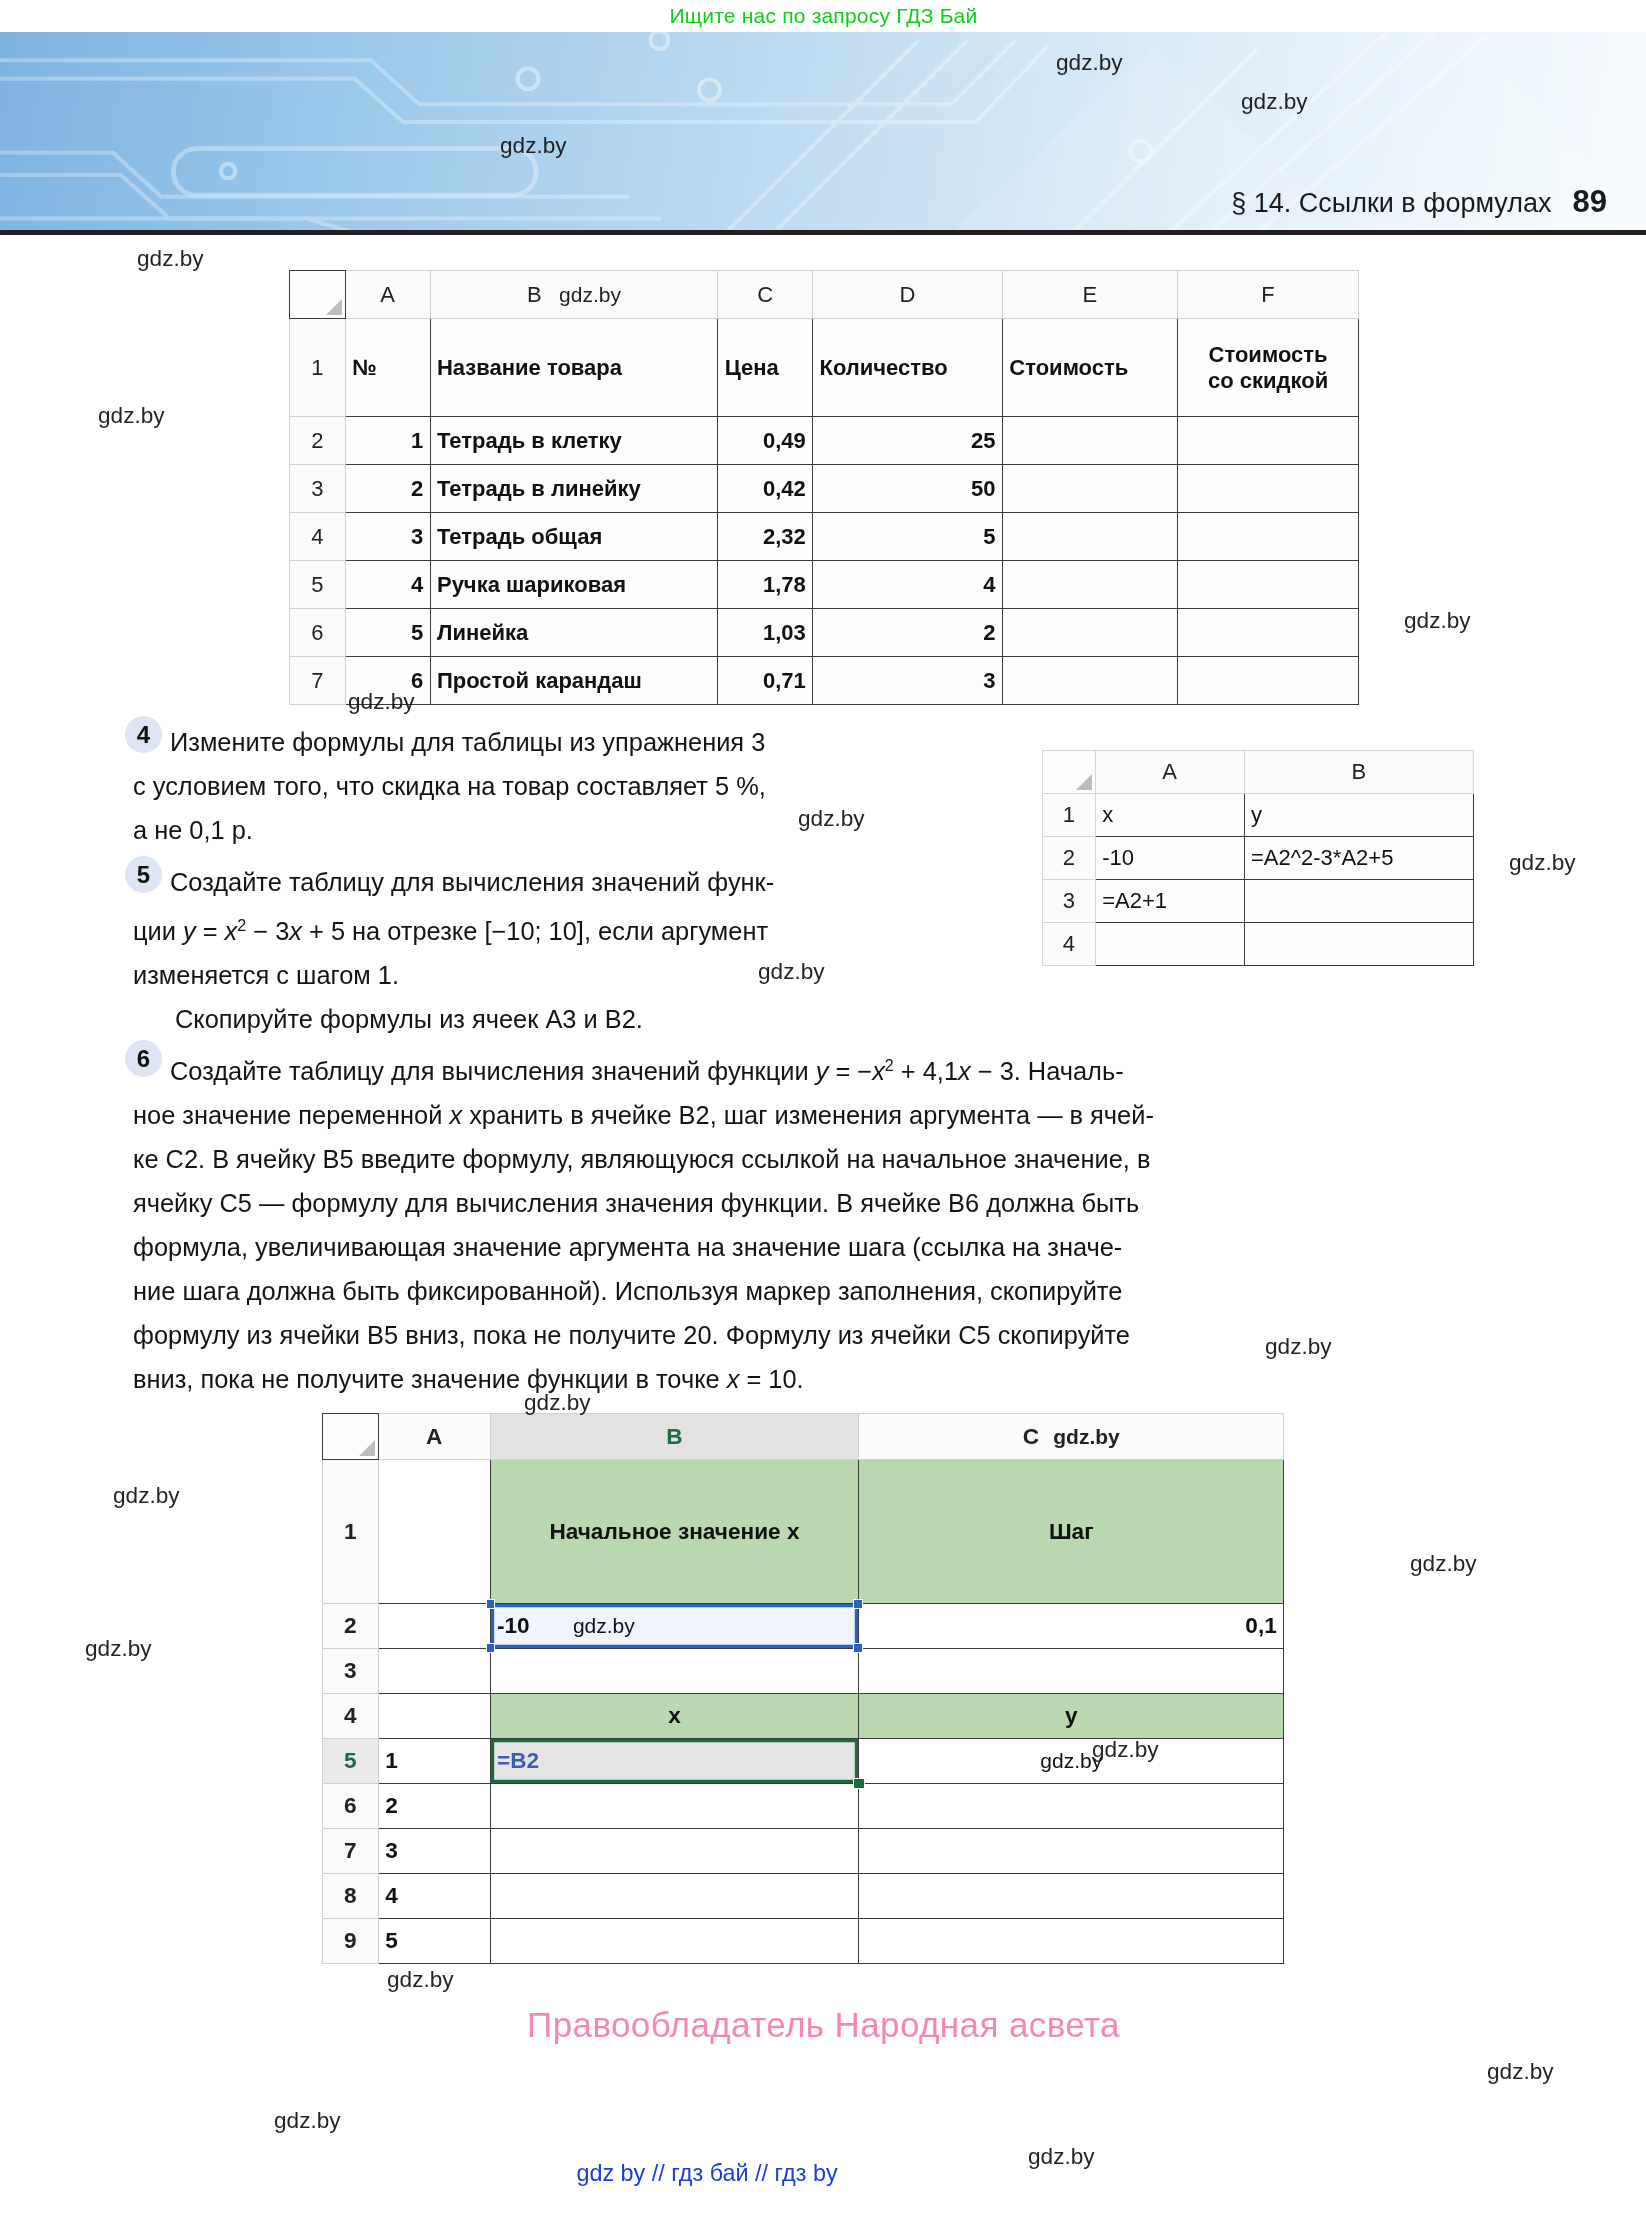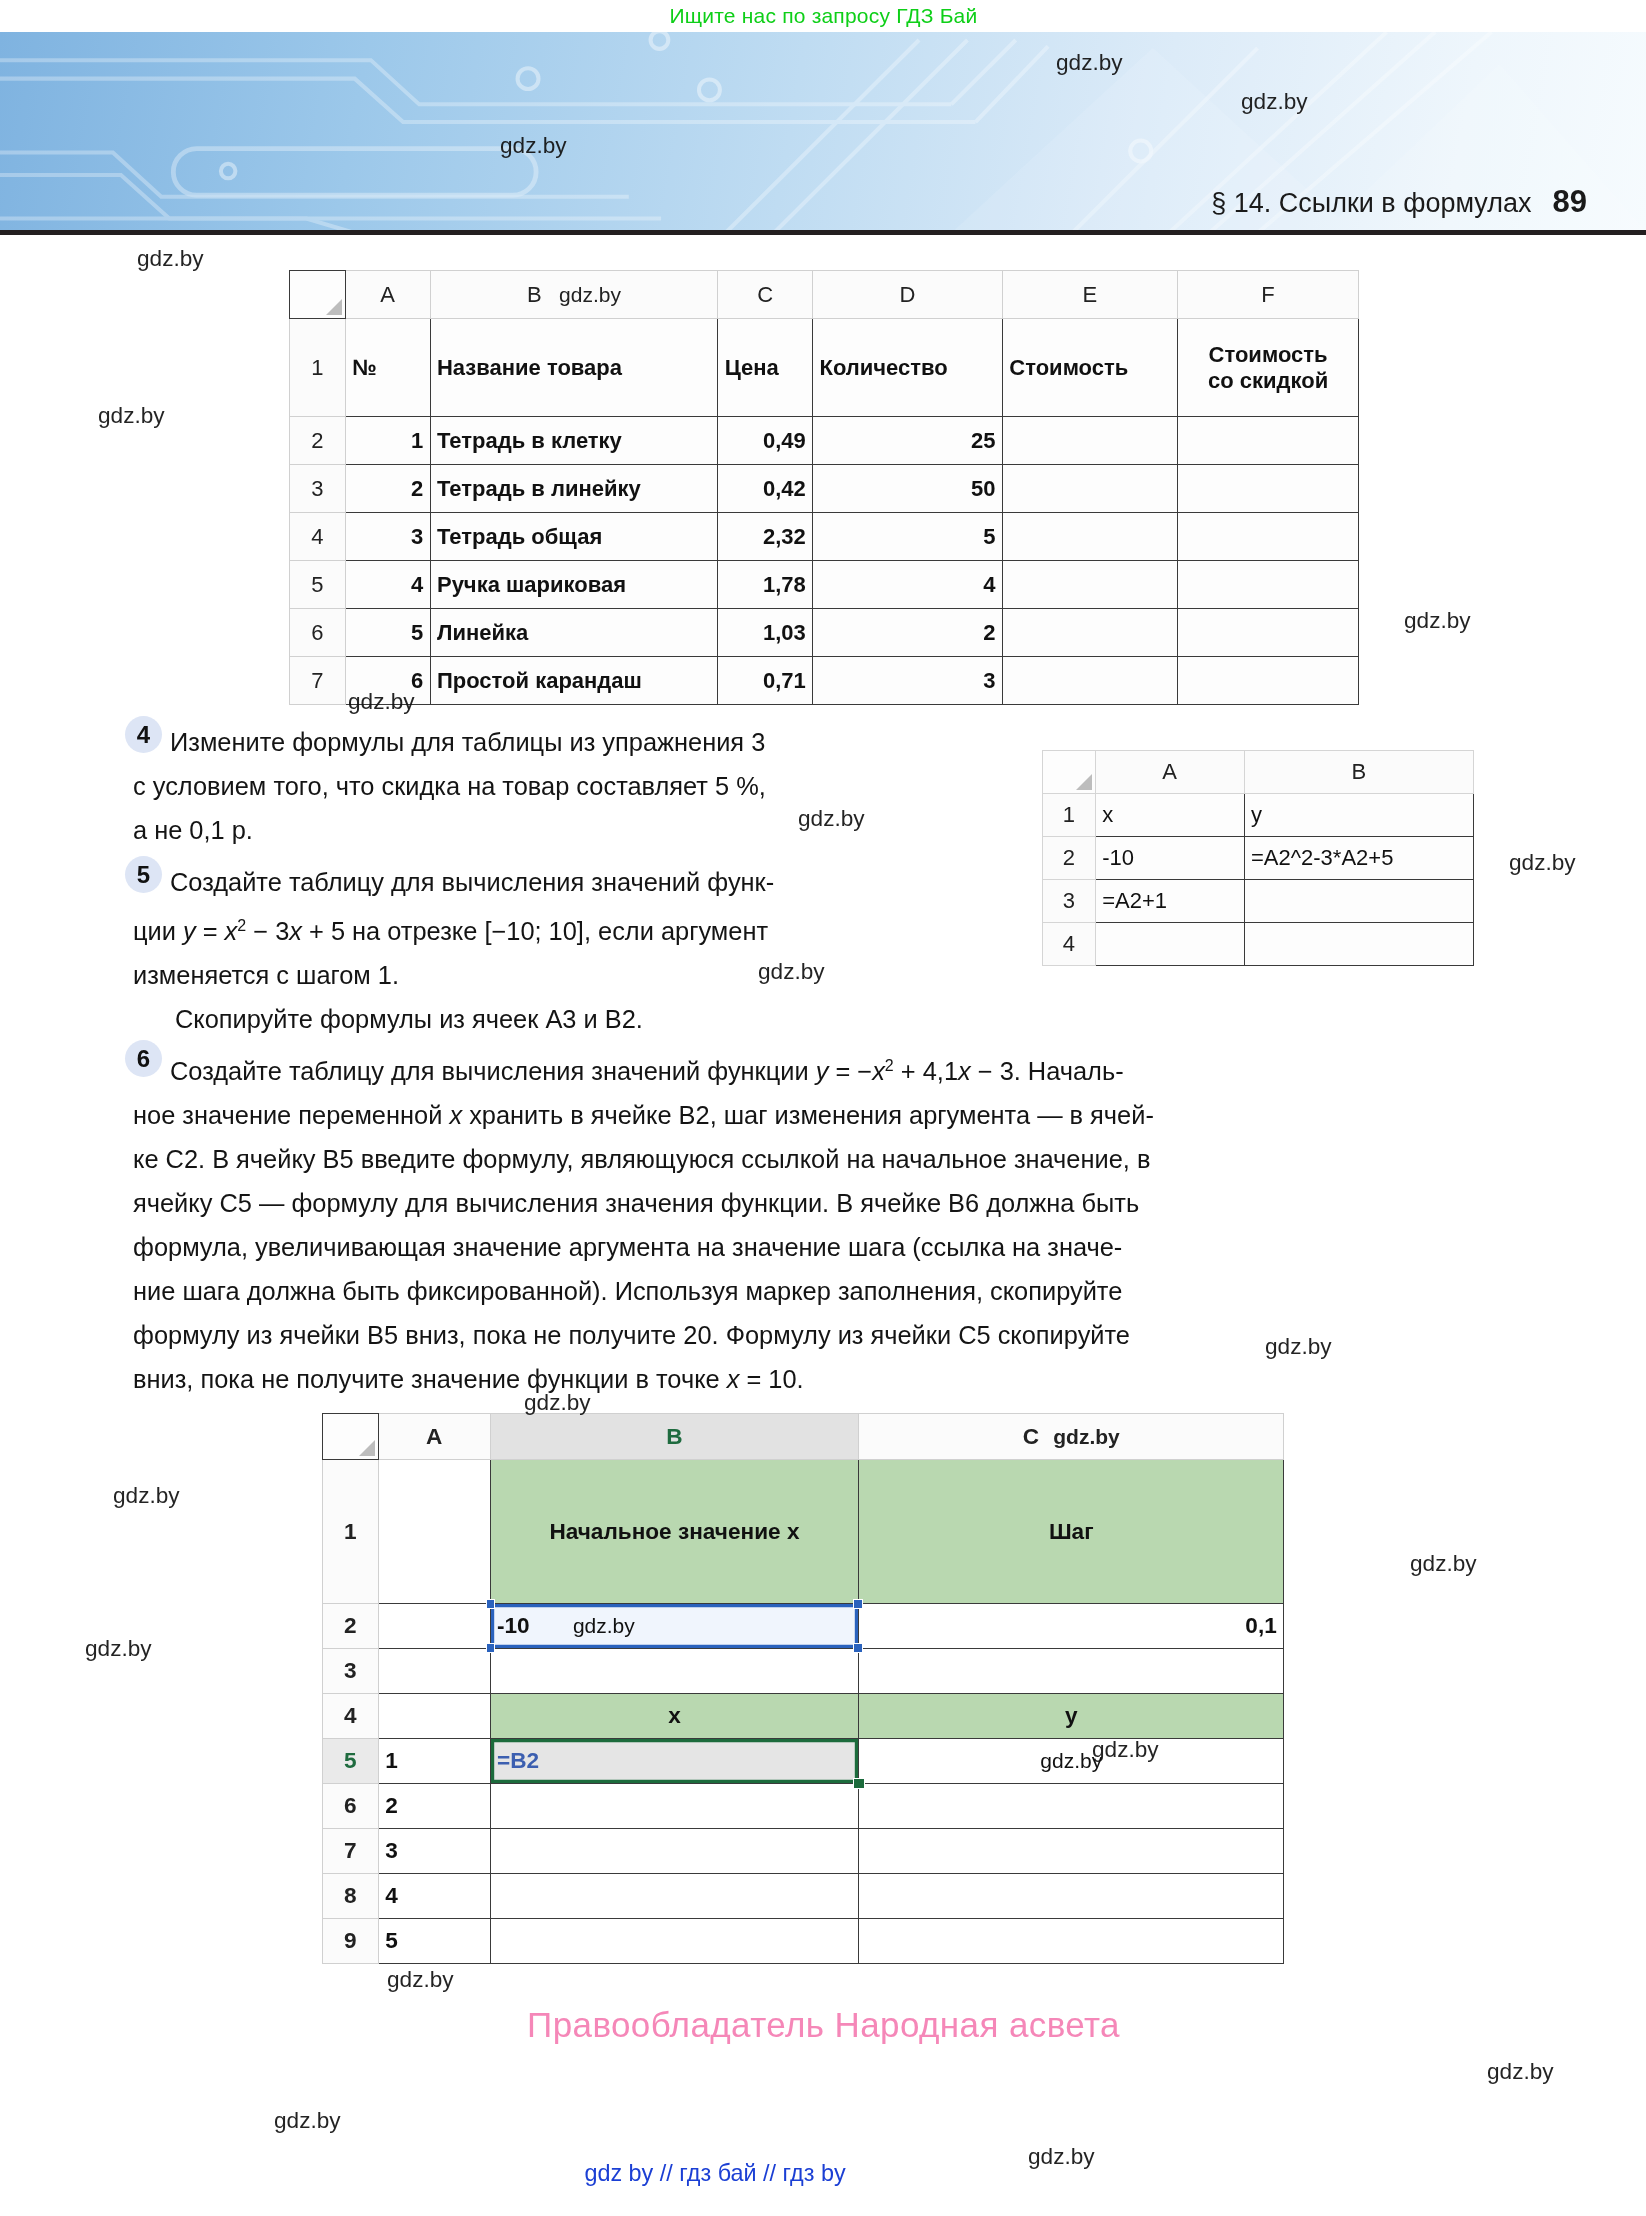--- a/index.html
+++ b/index.html
@@ -27,21 +27,21 @@
   .banner{
     position:absolute;left:0;top:32px;width:1647px;height:201px;
     background:linear-gradient(100deg,#7fb3e0 0%,#9cc8ea 22%,#bfdcf2 48%,#dcebf8 70%,#eef6fc 88%,#f6fbfe 100%);
     overflow:hidden;
   }
   .banner .circuit{position:absolute;left:0;top:0;width:100%;height:100%;opacity:.55;}
   .banner-rule{
     position:absolute;left:0;top:230px;width:1647px;height:4.8px;background:#231f20;
   }
   .chapter{
-    position:absolute;right:60px;top:184px;
+    position:absolute;right:40px;top:184px;
     font-size:27px;color:#1a1a1a;font-weight:400;white-space:nowrap;
     font-family:"Liberation Sans", sans-serif;
   }
   .chapter b{font-size:31px;font-weight:bold;margin-left:21px;}
 
   
   .wm{
     position:absolute;color:#111;font-size:22.6px;opacity:.92;
     font-family:"Liberation Sans", sans-serif;white-space:nowrap;
     pointer-events:none;
@@ -155,21 +155,21 @@
   #ex5{left:125px;top:856px;width:874px;}
   #ex6{left:125px;top:1040px;width:1362px;}
 
   
   .copyright{
     position:absolute;left:0;top:2005px;width:1647px;text-align:center;
     color:#f587b8;font-size:35px;letter-spacing:0.4px;
     font-family:"Liberation Sans", sans-serif;
   }
   .sitefooter{
-    position:absolute;left:9px;top:2160px;width:1412px;text-align:center;
+    position:absolute;left:1px;top:2160px;width:1412px;text-align:center;
     color:#1b3fd4;font-size:23.4px;
     font-family:"Liberation Sans", sans-serif;
   }
 </style>
 </head>
 <body>
 
 <div class="page">
 
   <div class="promo">

